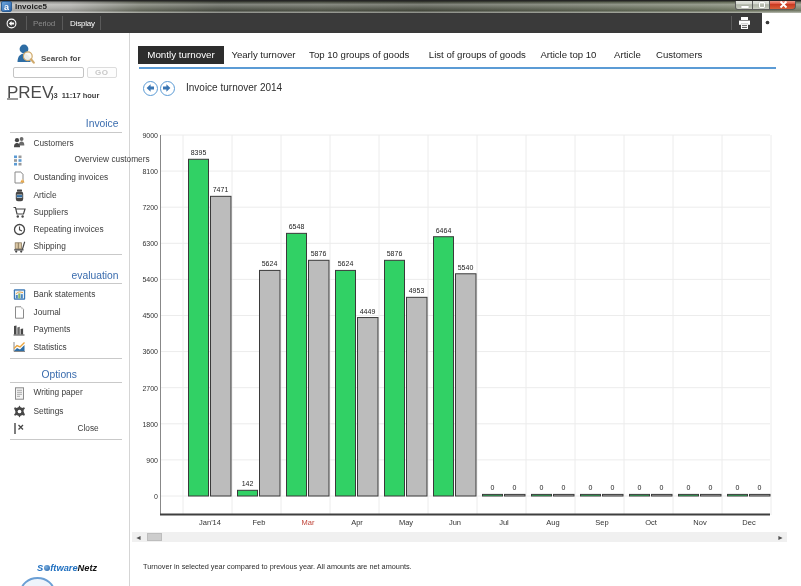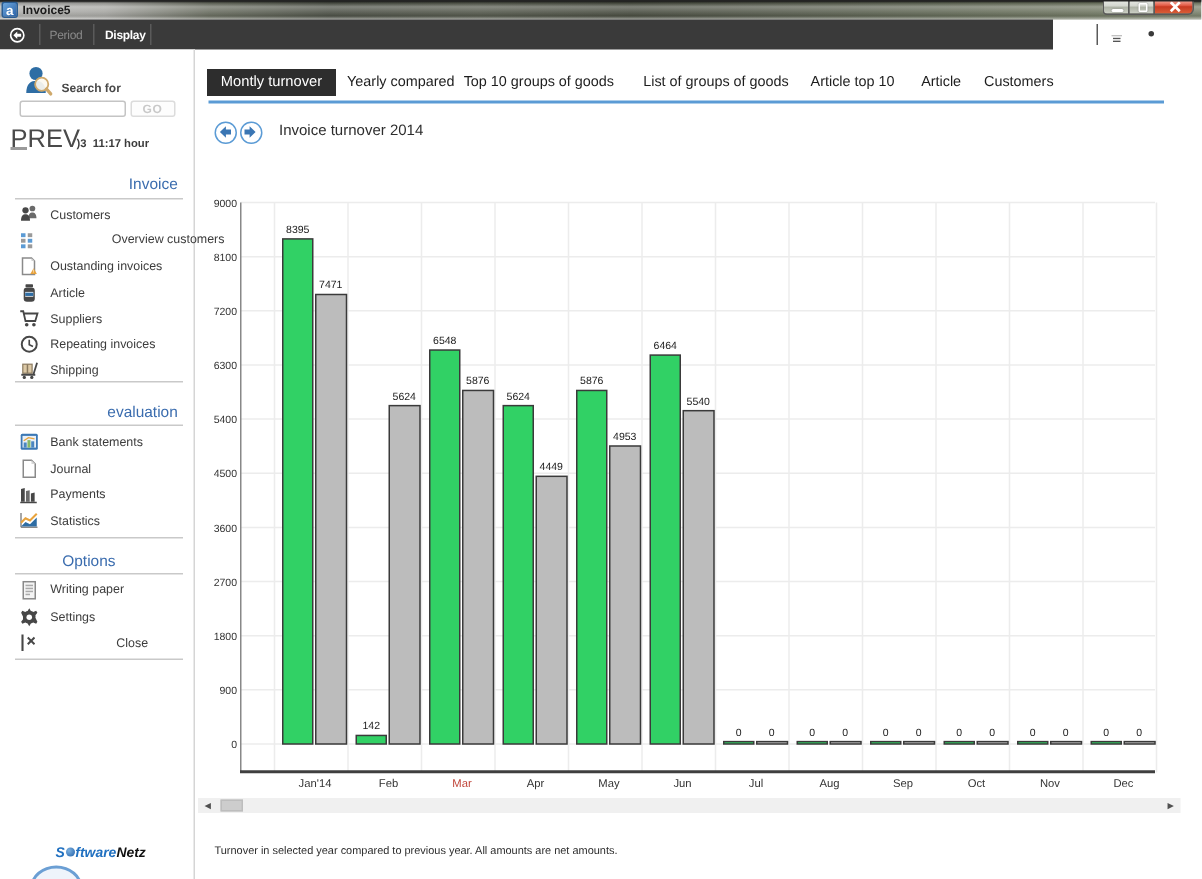--- a/index.html
+++ b/index.html
@@ -21,21 +21,21 @@
   
   .winbtn { position:absolute; top:0; height:10px; z-index:4; border:1px solid #5a5a5a; border-top:none;
     background:linear-gradient(to bottom,#e9ebe6 0%,#d3d6cf 45%,#aeb3a6 52%,#ccd0c5 100%); }
   #btnmin  { left:735px; width:18px; border-radius:0 0 0 3px; }
   #btnmax  { left:752px; width:18px; }
   #btncls  { left:769px; width:27px; border-radius:0 0 4px 0;
     background:linear-gradient(to bottom,#f3b1a4 0%,#e35c47 40%,#c83a22 50%,#d95f38 100%); }
   .winglyph { position:absolute; color:#fff; font-weight:bold; }
 
   
-  #toolbar { position:absolute; left:0; top:13px; width:702px; height:20px; background:#3a3a3a; }
+  #toolbar { position:absolute; left:0; top:13px; width:762px; height:20px; background:#3a3a3a; }
   .tsep { position:absolute; top:3px; width:1px; height:14px; background:#5a5a5a; }
   #toolbar .mitem { position:absolute; top:6px; font-size:8px; letter-spacing:-0.2px; }
 
   
   #sidebar { position:absolute; left:0; top:33px; width:130px; height:553px; background:#fff; }
   #sidediv { position:absolute; left:129px; top:33px; width:1px; height:553px; background:#d5d5d5; }
   .shead { position:absolute; left:0; width:118.5px; text-align:right; font-size:10.3px; color:#3a6cae; }
   .sline { position:absolute; left:10px; width:112px; height:1px; background:#c9c9c9; }
   .sitem { position:absolute; left:33.5px; font-size:8.3px; color:#3c3c3c; white-space:nowrap; }
   .sicon { position:absolute; left:13px; width:13px; height:13px; }
@@ -91,21 +91,21 @@
   </div>
 
 <div id="toolbar">
   <svg style="position:absolute;left:6px;top:5px;" width="11" height="11" viewBox="0 0 11 11">
     <circle cx="5.5" cy="5.5" r="4.4" fill="none" stroke="#fff" stroke-width="1.1"></circle>
     <path d="M2.9 5.5 L5.5 3 L5.5 4.5 L8.1 4.5 L8.1 6.5 L5.5 6.5 L5.5 8 Z" fill="#fff"></path>
   </svg>
   <div class="tsep" style="left:26px;"></div>
   <div class="mitem" style="left:33px;color:#8a8a8a;">Period</div>
   <div class="tsep" style="left:62px;"></div>
-  <div class="mitem" style="left:70px;color:#fff;font-weight:bold;text-align:center;">Display</div>
+  <div class="mitem" style="left:70px;color:#fff;font-weight:normal;text-align:center;">Display</div>
   <div class="tsep" style="left:100px;"></div>
   <div class="tsep" style="left:731px;"></div>
 
   <svg class="abs" style="left:738px;top:4px;" width="13" height="12" viewBox="0 0 13 12">
     <rect x="3" y="0" width="7" height="3" fill="#fff"></rect>
     <rect x="1" y="3.6" width="11" height="4.2" fill="#fff"></rect>
     <rect x="3" y="6.4" width="7" height="5.6" fill="#fff"></rect>
     <rect x="3" y="6.4" width="7" height="0.8" fill="#3a3a3a" opacity="0.35"></rect>
     <rect x="4" y="8.2" width="5" height="0.9" fill="#555"></rect>
     <rect x="4" y="10.1" width="5" height="0.9" fill="#555"></rect>
@@ -258,21 +258,21 @@
 
 <svg class="sicon" style="top:422px;" viewBox="0 0 13 13">
   <path d="M2 1 L2 12" stroke="#474747" stroke-width="1.4" fill="none"></path>
   <path d="M5.5 3 L10 7.5 M10 3 L5.5 7.5" stroke="#474747" stroke-width="1.3" fill="none"></path>
 </svg>
 
 <div id="logo"><span style="color:#2070c0;">S</span><span style="display:inline-block;width:6px;height:6px;border-radius:50%;margin:0 0.5px;background:radial-gradient(circle at 35% 35%, #7fb2e0, #1f5fa8);"></span><span style="color:#2070c0;">ftware</span><span style="color:#111;">Netz</span></div>
 <div id="logoarc"></div>
 
 <div id="tabsel">Montly turnover</div>
-<div class="tab" style="left:231.4px;">Yearly compared</div>
+<div class="tab" style="left:231.4px;">Yearly turnover</div>
 <div class="tab" style="left:309.1px;">Top 10 groups of goods</div>
 <div class="tab" style="left:428.8px;">List of groups of goods</div>
 <div class="tab" style="left:540.4px;">Article top 10</div>
 <div class="tab" style="left:614.1px;">Article</div>
 <div class="tab" style="left:656px;">Customers</div>
 <div id="blueline"></div>
 
 <div class="navcirc" style="left:142.5px;">
   <svg width="12" height="12" viewBox="0 0 12 12" style="display:block;">
       <path d="M2.6 6 L6.6 2.2 L6.6 4.4 L10 4.4 L10 7.6 L6.6 7.6 L6.6 9.8 Z" fill="#3a76b4"></path>

